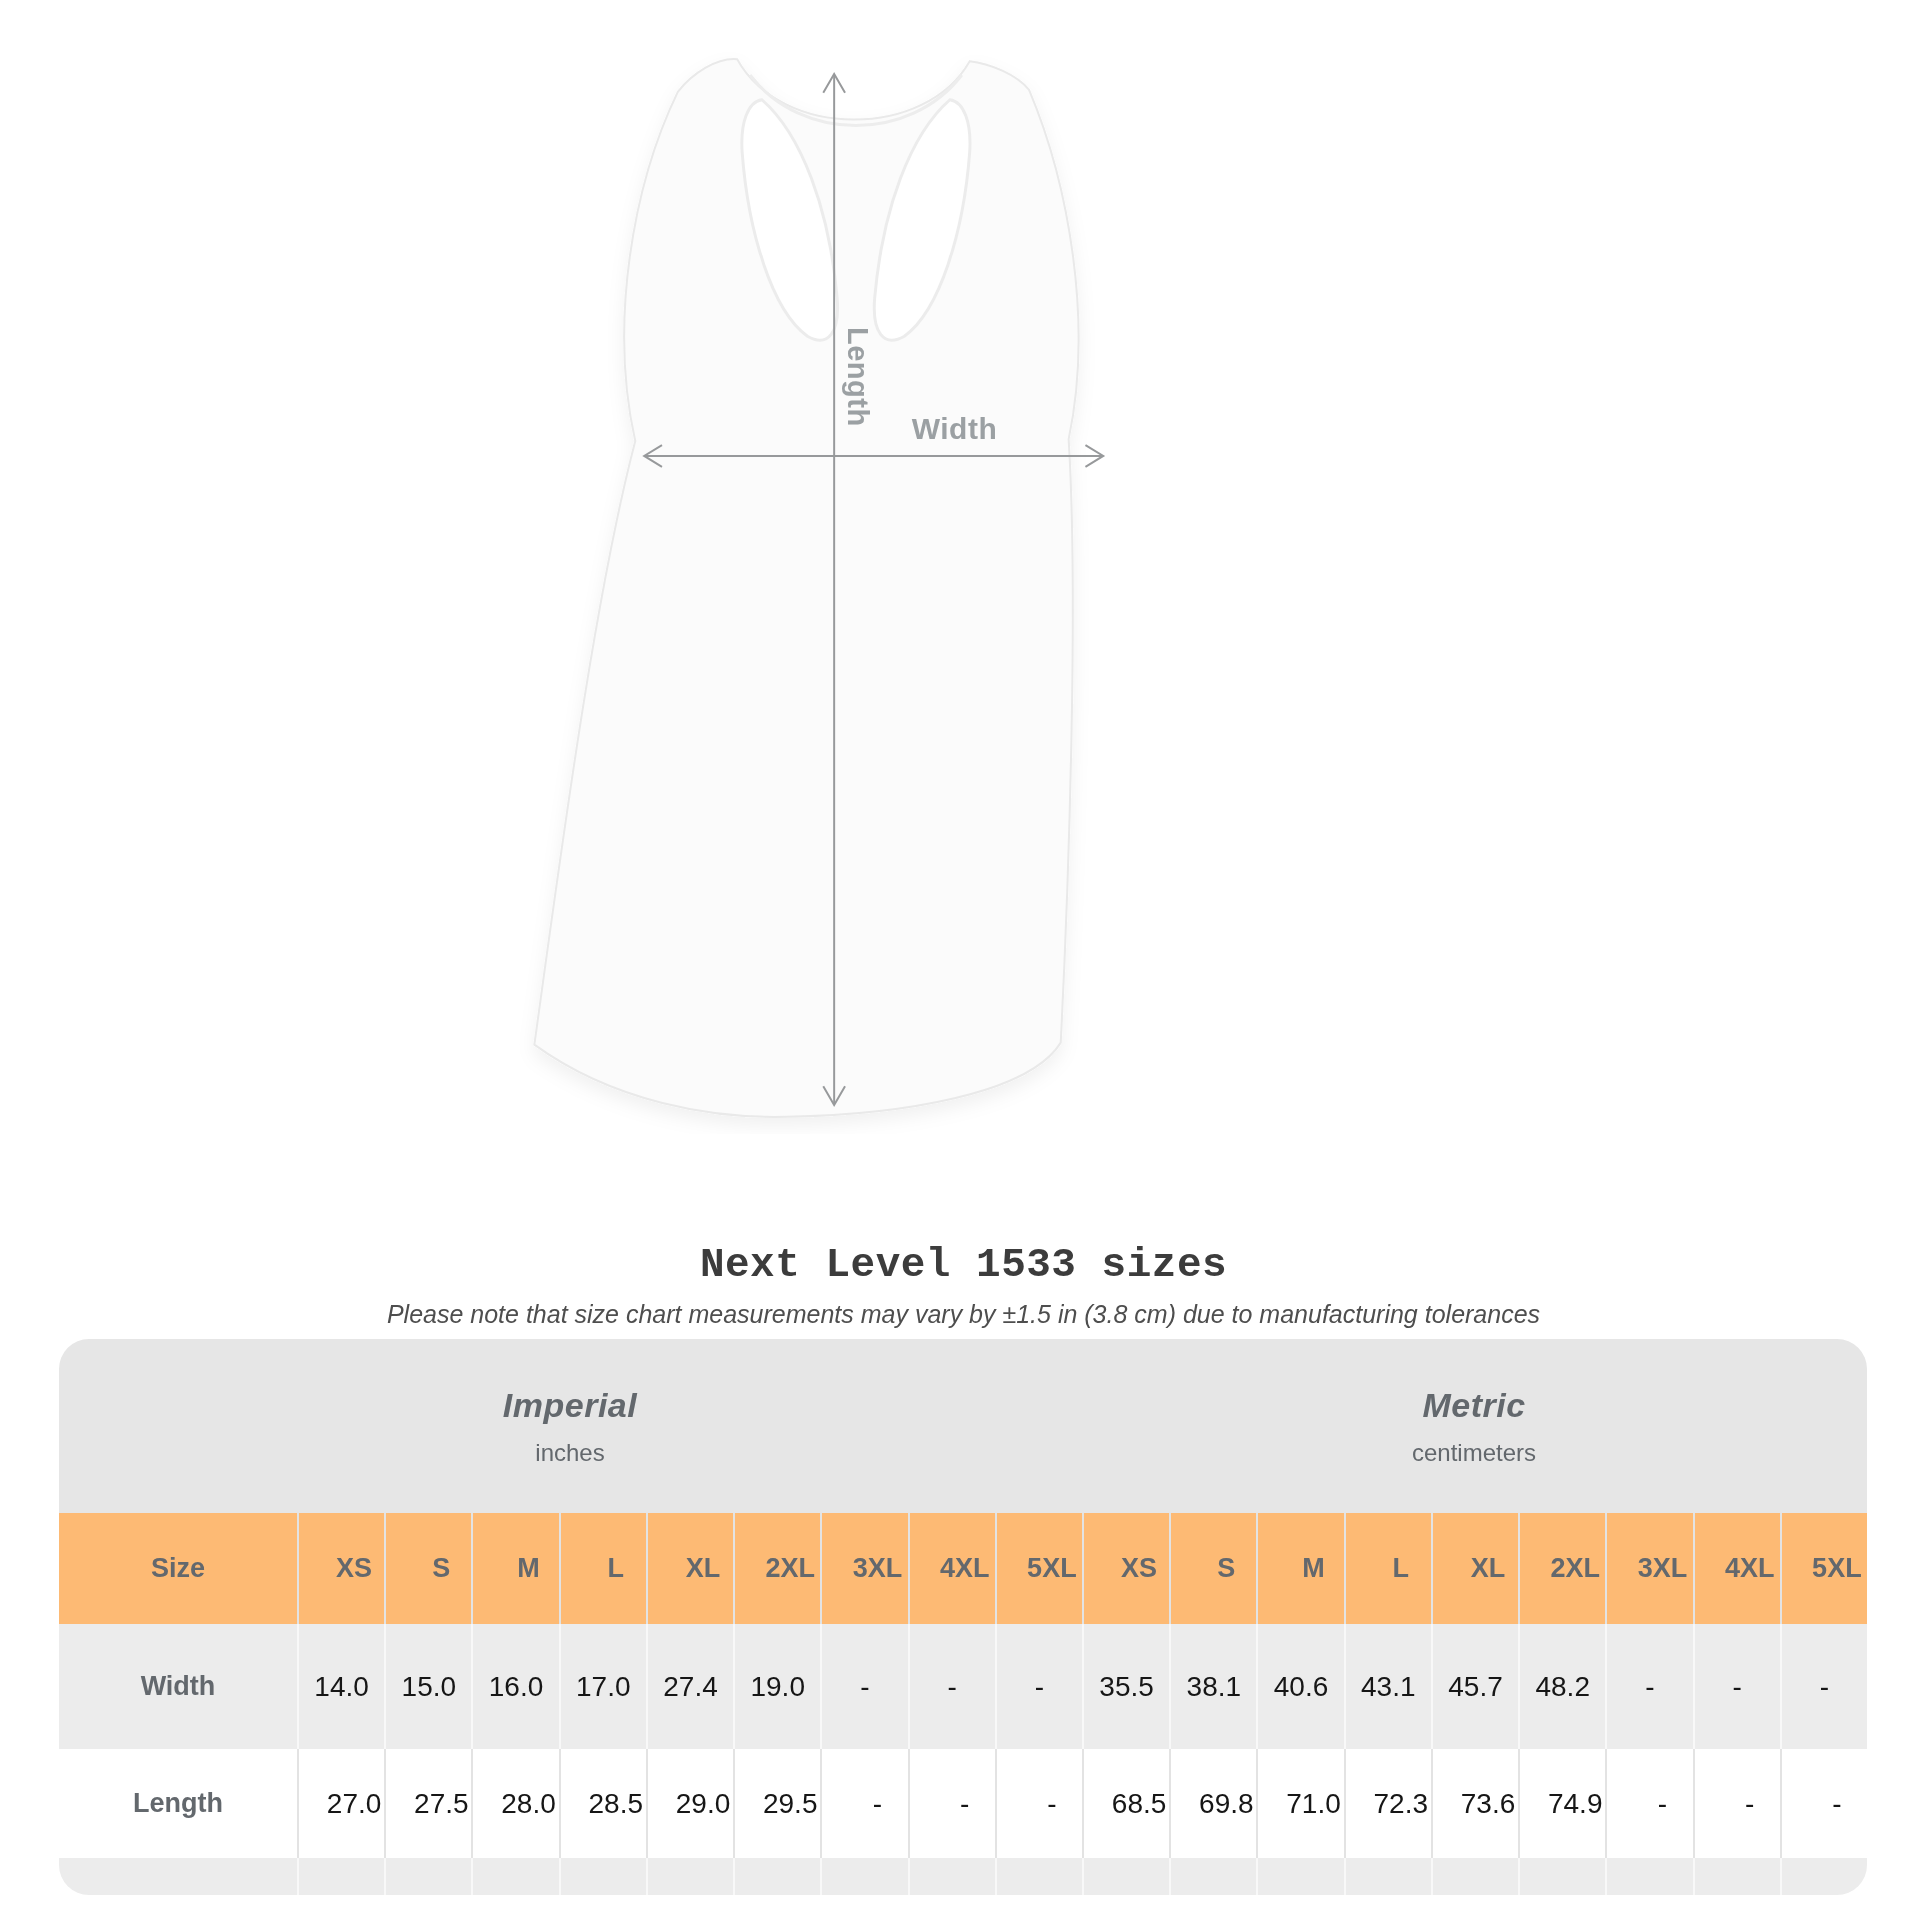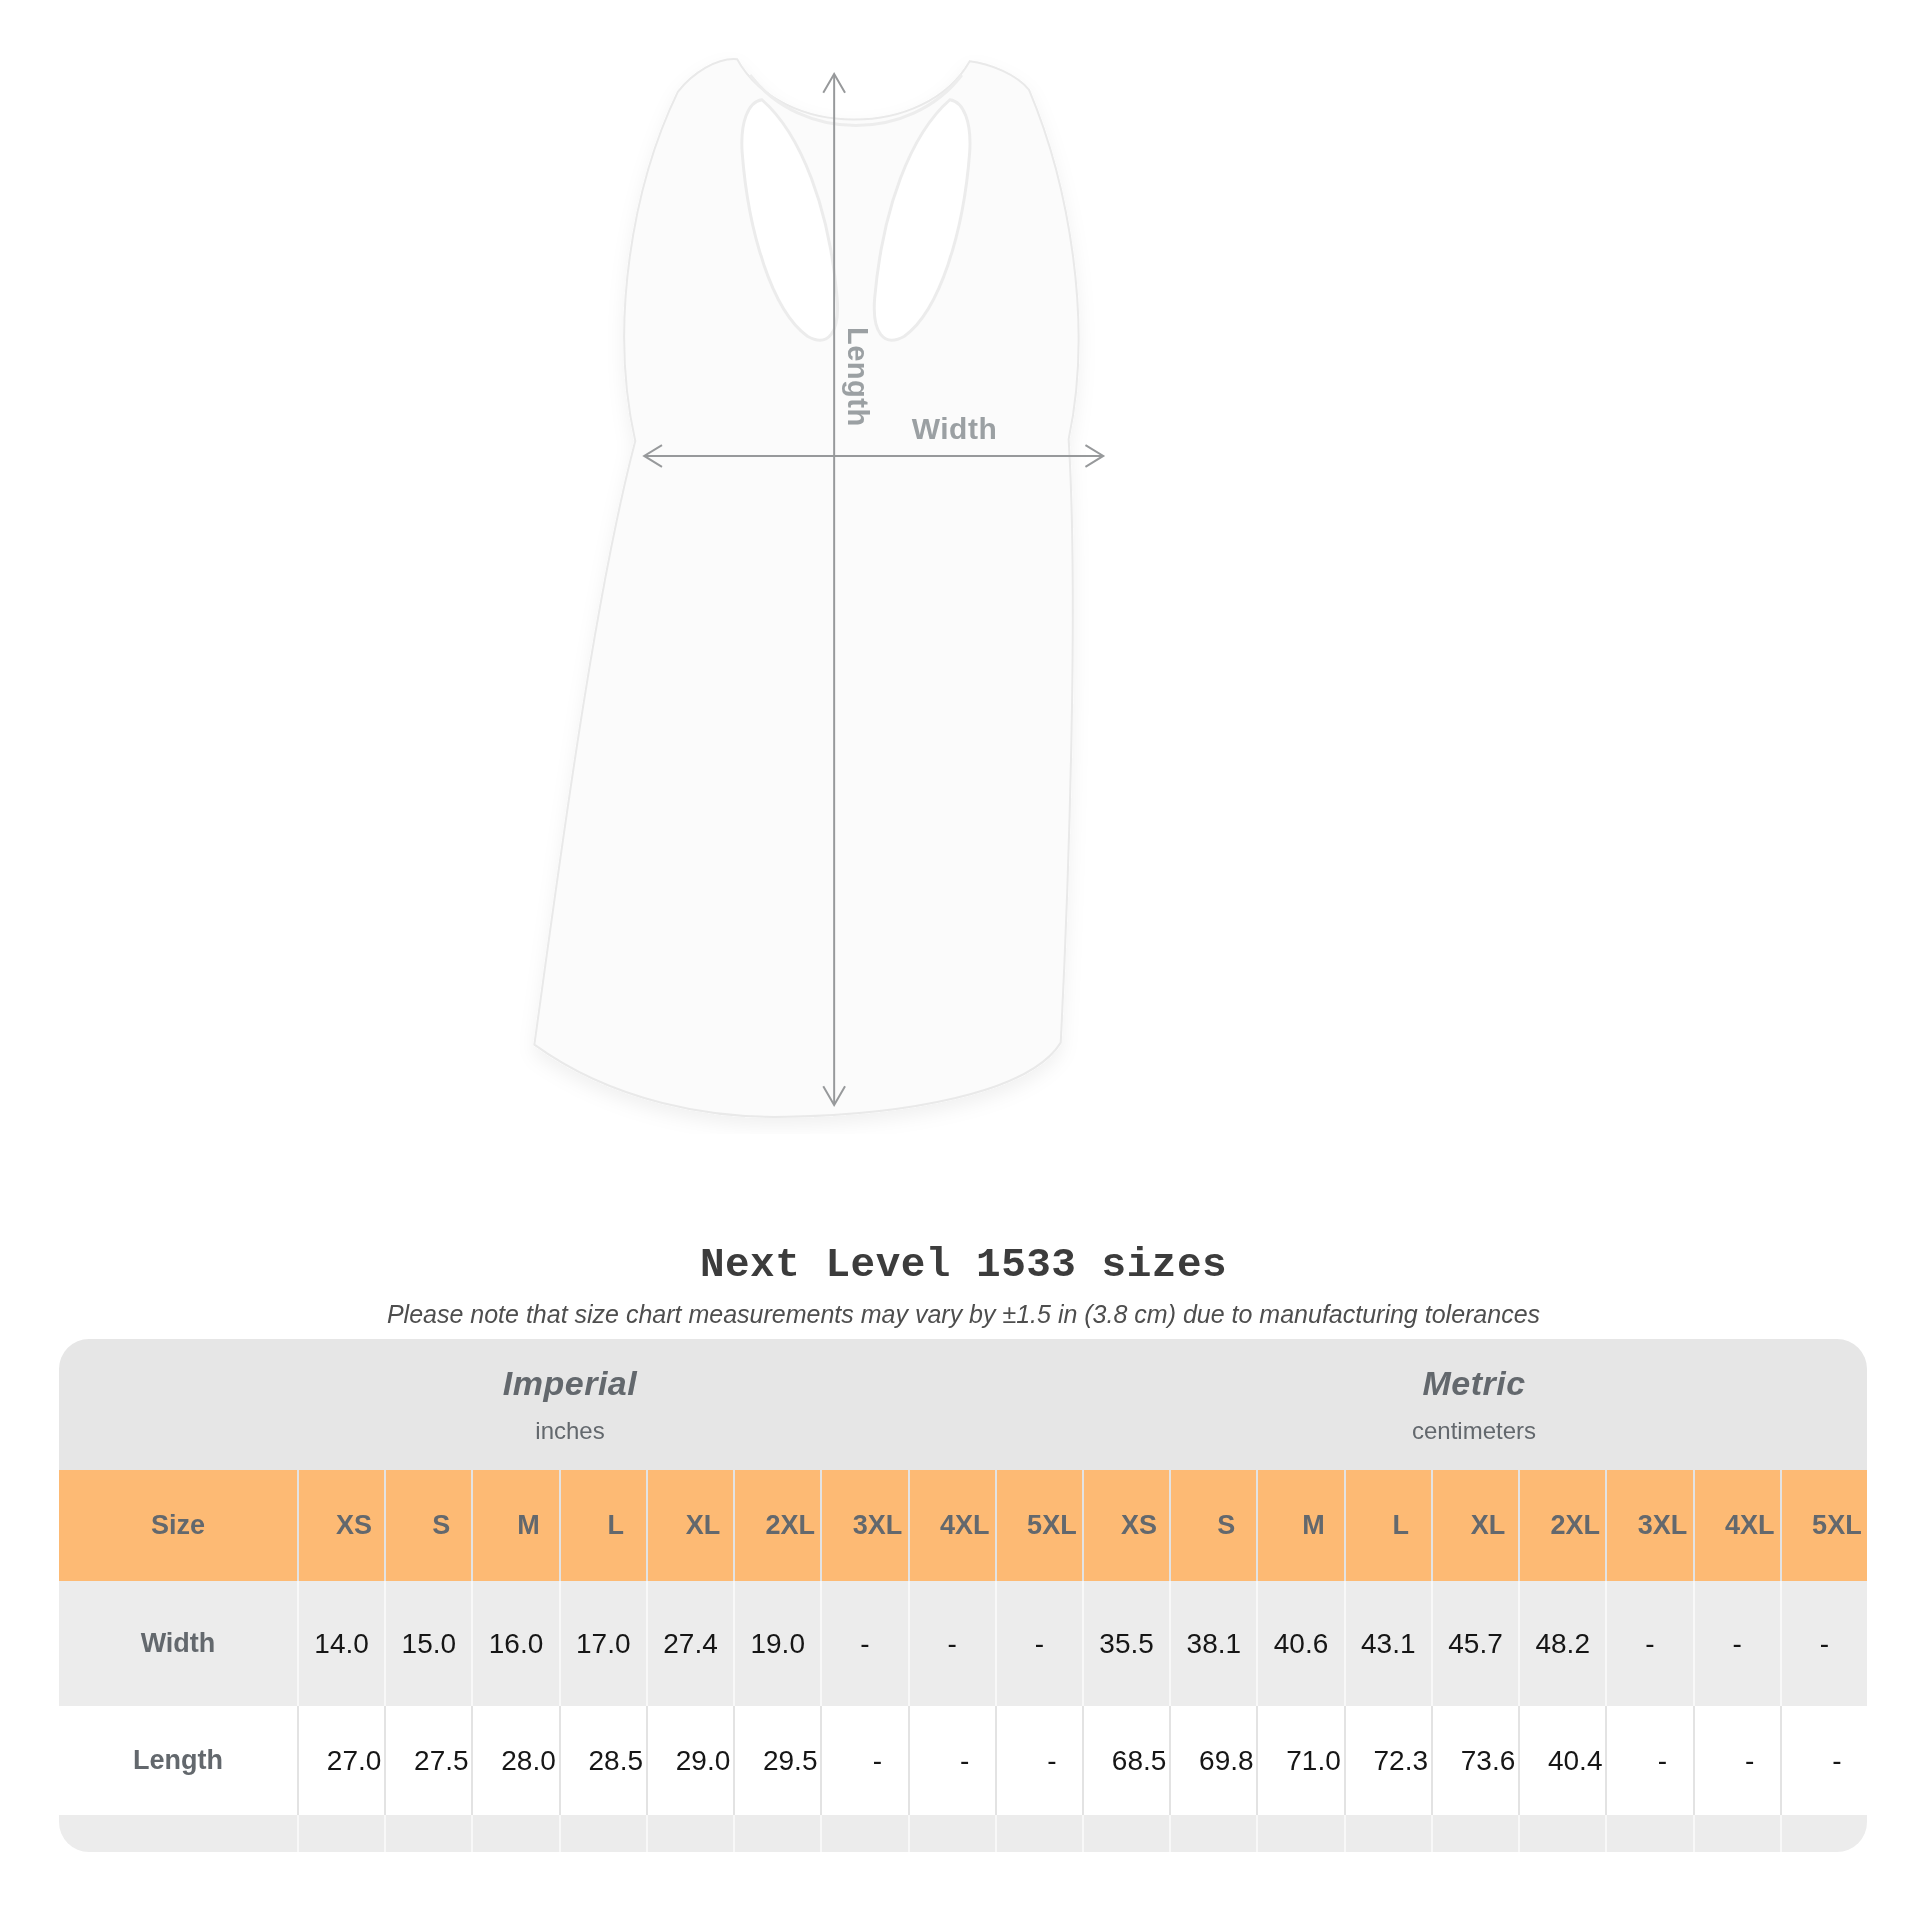--- a/index.html
+++ b/index.html
@@ -31,21 +31,21 @@
   }
   .tolerance-note{
     margin:8px 0 0 0;font-size:25px;line-height:32px;color:#4e4e4e;font-style:italic;
   }
   
   .size-table{
     position:absolute;left:59px;top:1339px;width:1808px;
     border-radius:30px;overflow:hidden;background:#ffffff;
   }
   .unit-row{
-    display:grid;grid-template-columns:1022px 786px;height:131px;
+    display:grid;grid-template-columns:1022px 786px;height:174px;
     background:var(--band,#e6e6e6);
   }
   .unit-cell{display:flex;flex-direction:column;align-items:center;justify-content:center;}
   .unit-name{
     font-size:34px;font-weight:bold;font-style:italic;color:var(--hdr-text,#63686d);
     letter-spacing:0.5px;
   }
   .unit-sub{font-size:24px;color:var(--hdr-text,#63686d);margin-top:14px;}
   .t-row{
     display:grid;grid-template-columns:238px repeat(18,1fr);align-items:center;
@@ -188,21 +188,21 @@
       <div class="cell">29.0</div>
       <div class="cell">29.5</div>
       <div class="cell">-</div>
       <div class="cell">-</div>
       <div class="cell">-</div>
       <div class="cell">68.5</div>
       <div class="cell">69.8</div>
       <div class="cell">71.0</div>
       <div class="cell">72.3</div>
       <div class="cell">73.6</div>
-      <div class="cell">40.4</div>
+      <div class="cell">74.9</div>
       <div class="cell">-</div>
       <div class="cell">-</div>
       <div class="cell">-</div>
     </div>
 
   <div id="footer-row" class="t-row row-footer row-gray">
     <div class="label-cell"></div>
   <div class="cell"></div>
       <div class="cell"></div>
       <div class="cell"></div>

